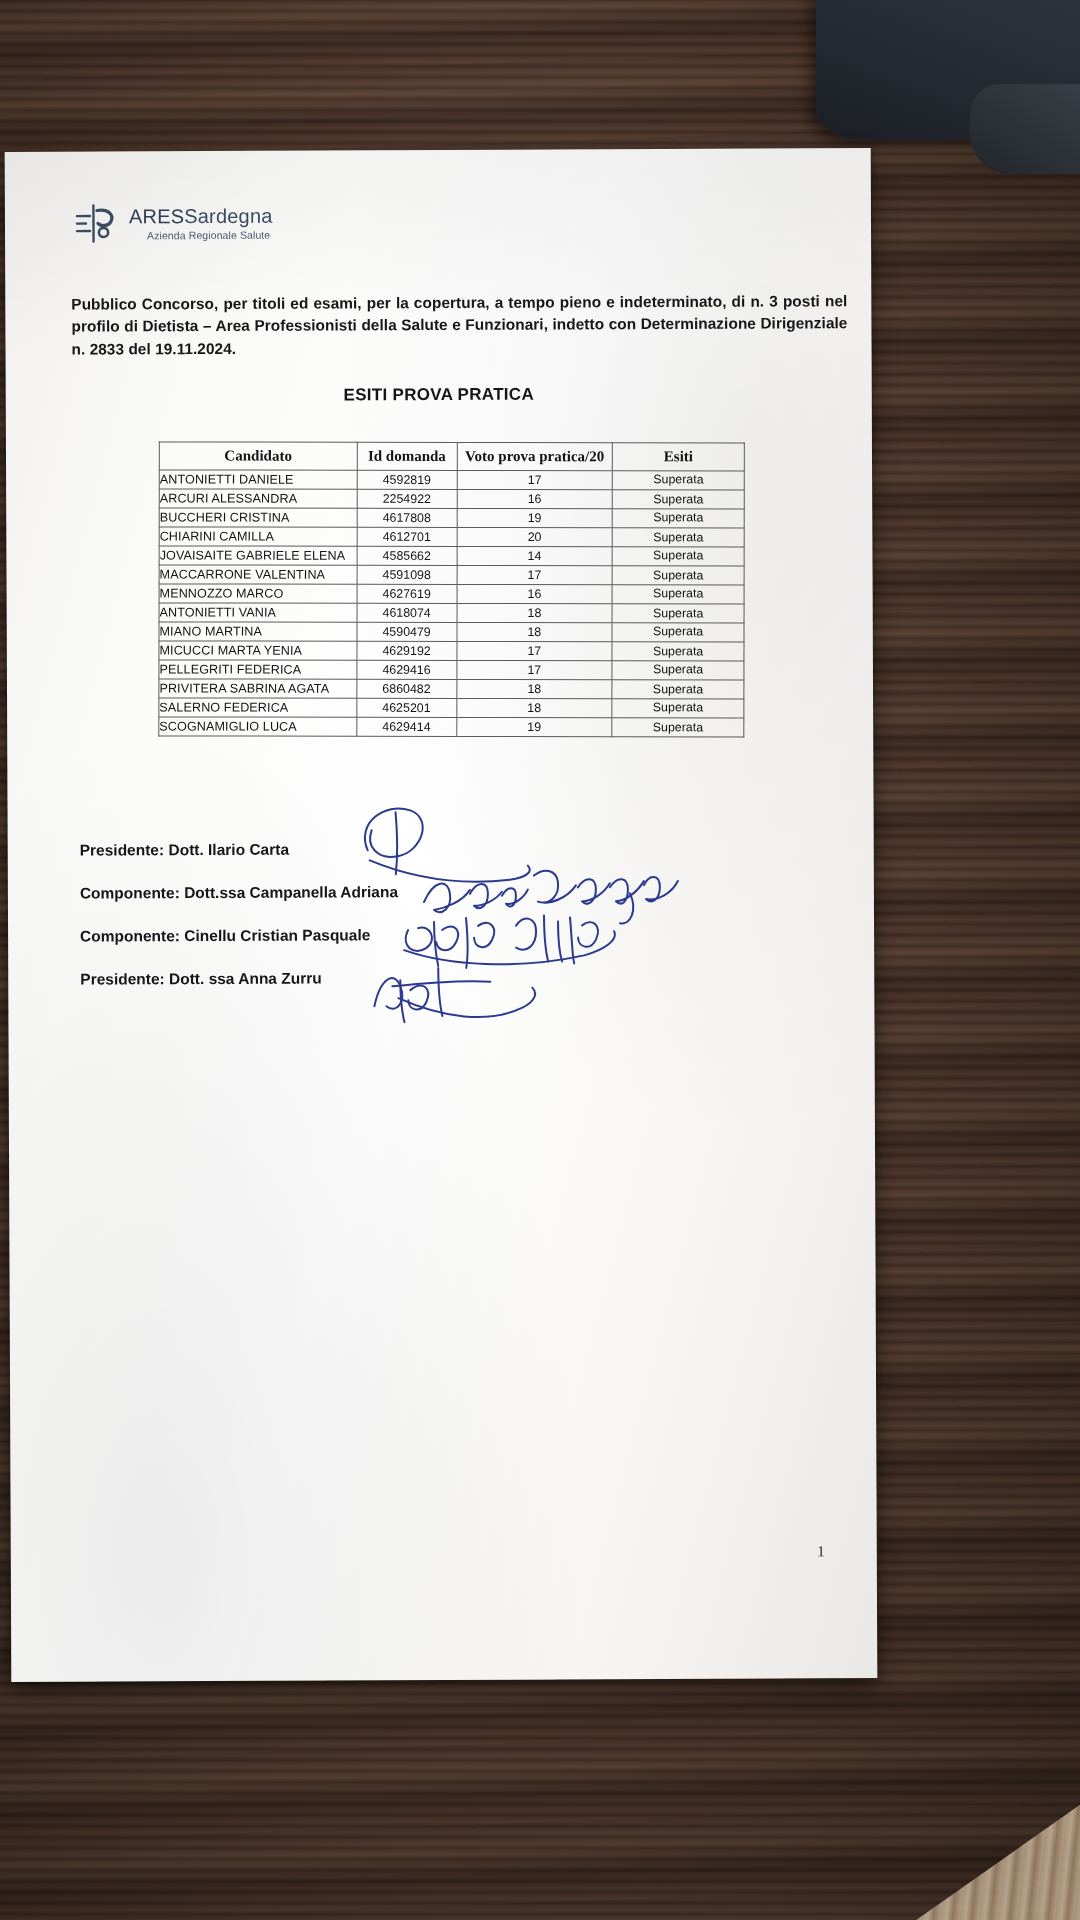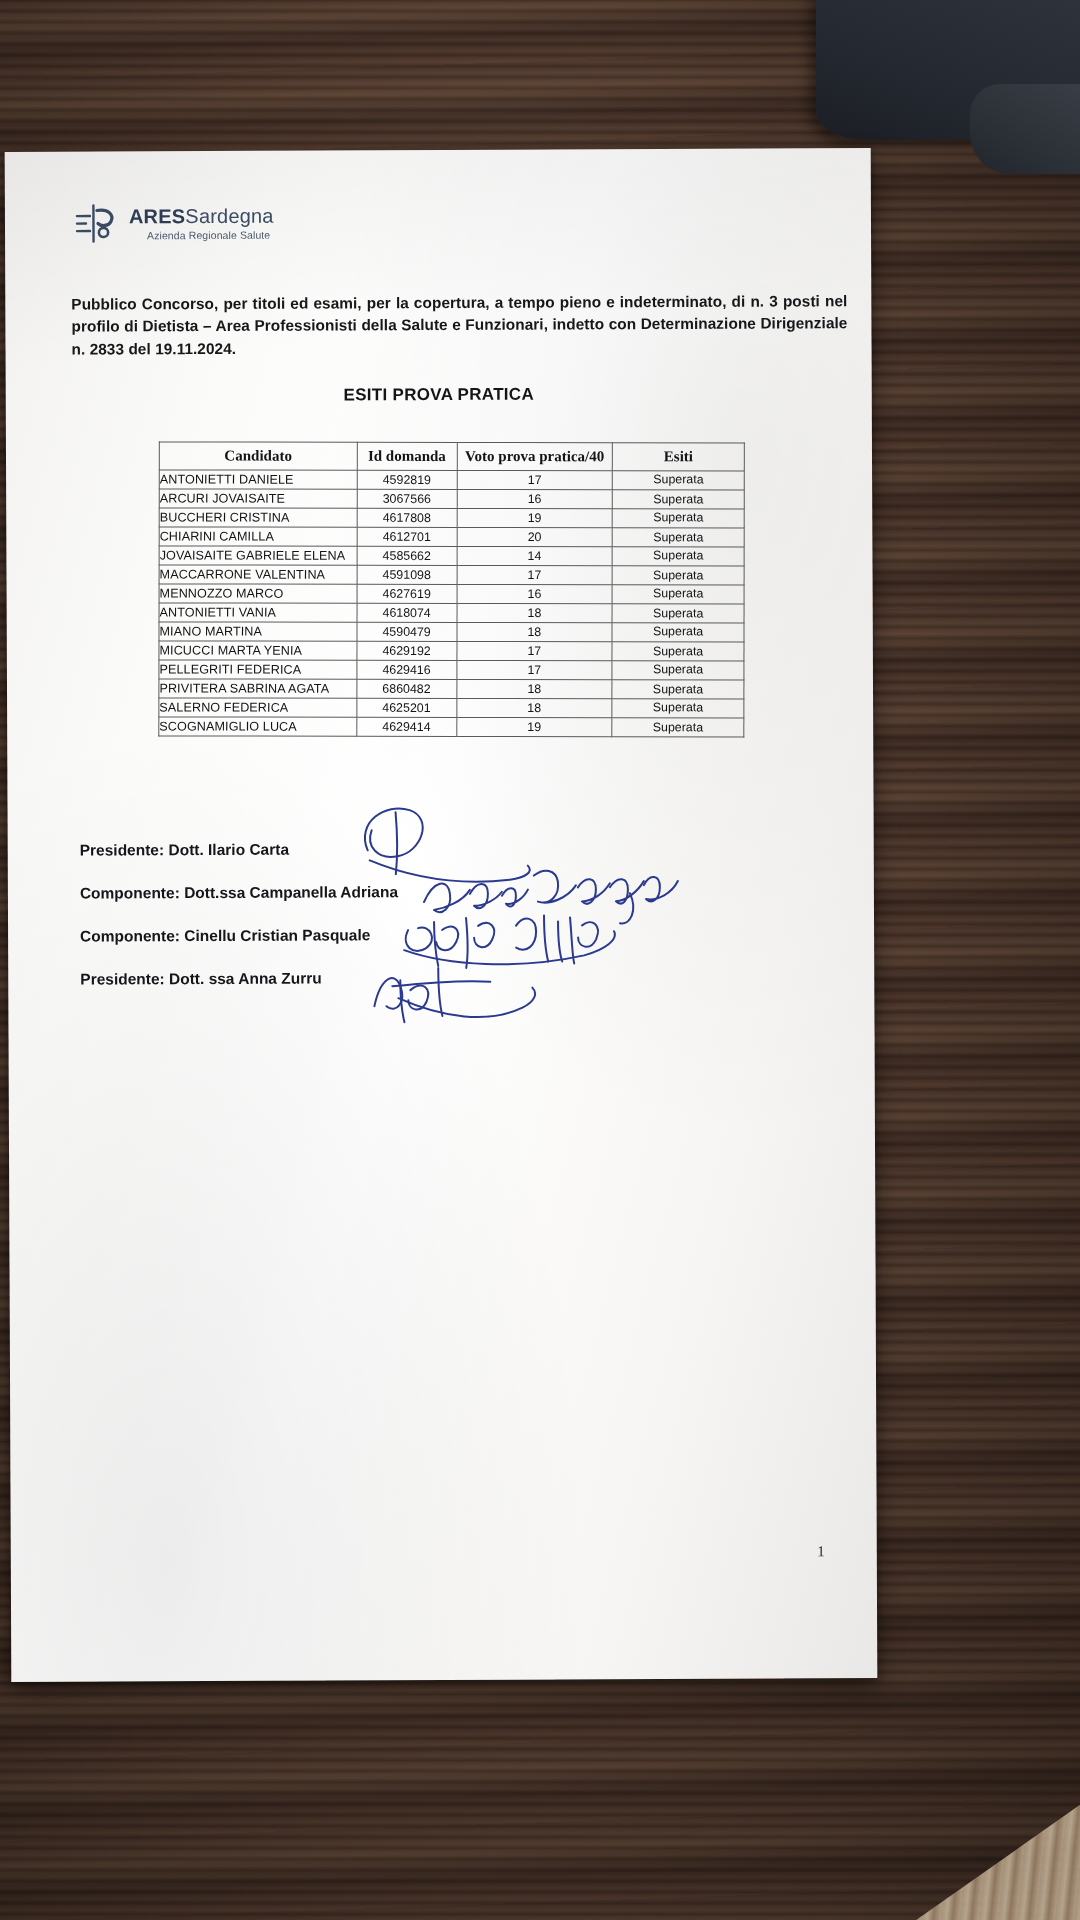--- a/index.html
+++ b/index.html
@@ -116,21 +116,21 @@
     width: 46px;
     height: 44px;
     position: relative;
   }
   .logo-text-wrap { line-height: 1; }
   .logo-main {
     font-size: 20px;
     letter-spacing: .2px;
     color: #3a4a63;
   }
-  .logo-main b { font-weight: 700; color: #2f3d54; }
+  .logo-main b { font-weight: 400; color: #2f3d54; }
   .logo-sub {
     font-size: 10.5px;
     color: #4a5870;
     margin-top: 4px;
     letter-spacing: .1px;
     margin-left: 18px;
   }
 
   
   #intro {
@@ -276,34 +276,34 @@
       <colgroup>
         <col class="col-name">
           <col class="col-id">
           <col class="col-vote">
           <col class="col-out">
       </colgroup>
       <thead>
         <tr>
           <th>Candidato</th>
           <th>Id domanda</th>
-          <th>Voto prova pratica/40</th>
+          <th>Voto prova pratica/20</th>
           <th>Esiti</th>
         </tr>
       </thead>
       <tbody id="results-body">
           <tr>
             <td class="c-name">ANTONIETTI DANIELE</td>
             <td class="c-id">4592819</td>
             <td class="c-vote">17</td>
             <td class="c-out">Superata</td>
           </tr>
           <tr>
-            <td class="c-name">ARCURI JOVAISAITE</td>
-            <td class="c-id">3067566</td>
+            <td class="c-name">ARCURI ALESSANDRA</td>
+            <td class="c-id">2254922</td>
             <td class="c-vote">16</td>
             <td class="c-out">Superata</td>
           </tr>
           <tr>
             <td class="c-name">BUCCHERI CRISTINA</td>
             <td class="c-id">4617808</td>
             <td class="c-vote">19</td>
             <td class="c-out">Superata</td>
           </tr>
           <tr>

